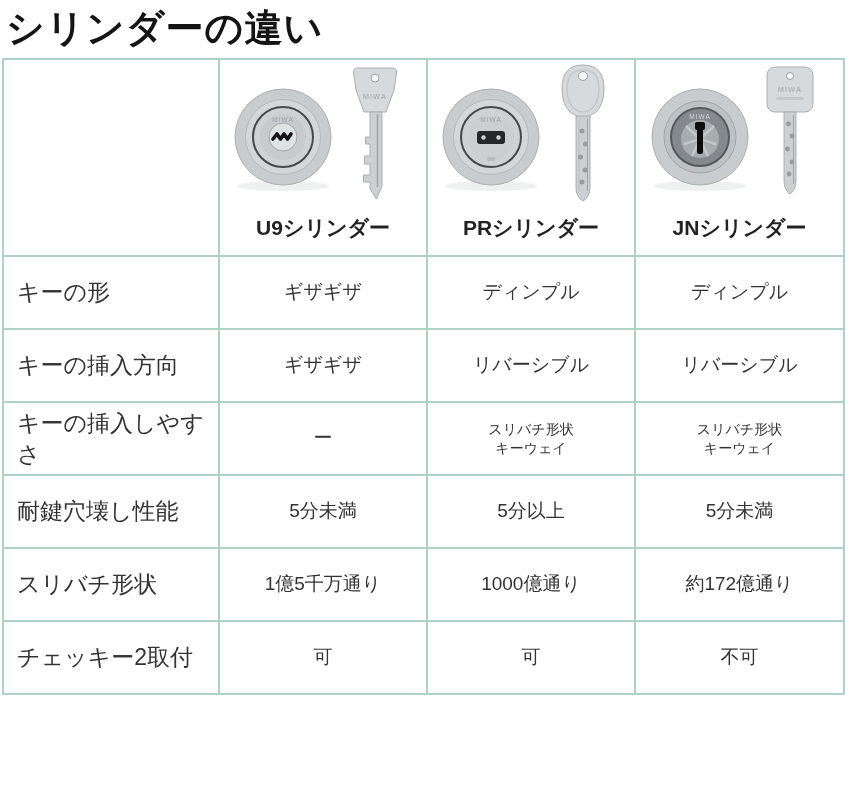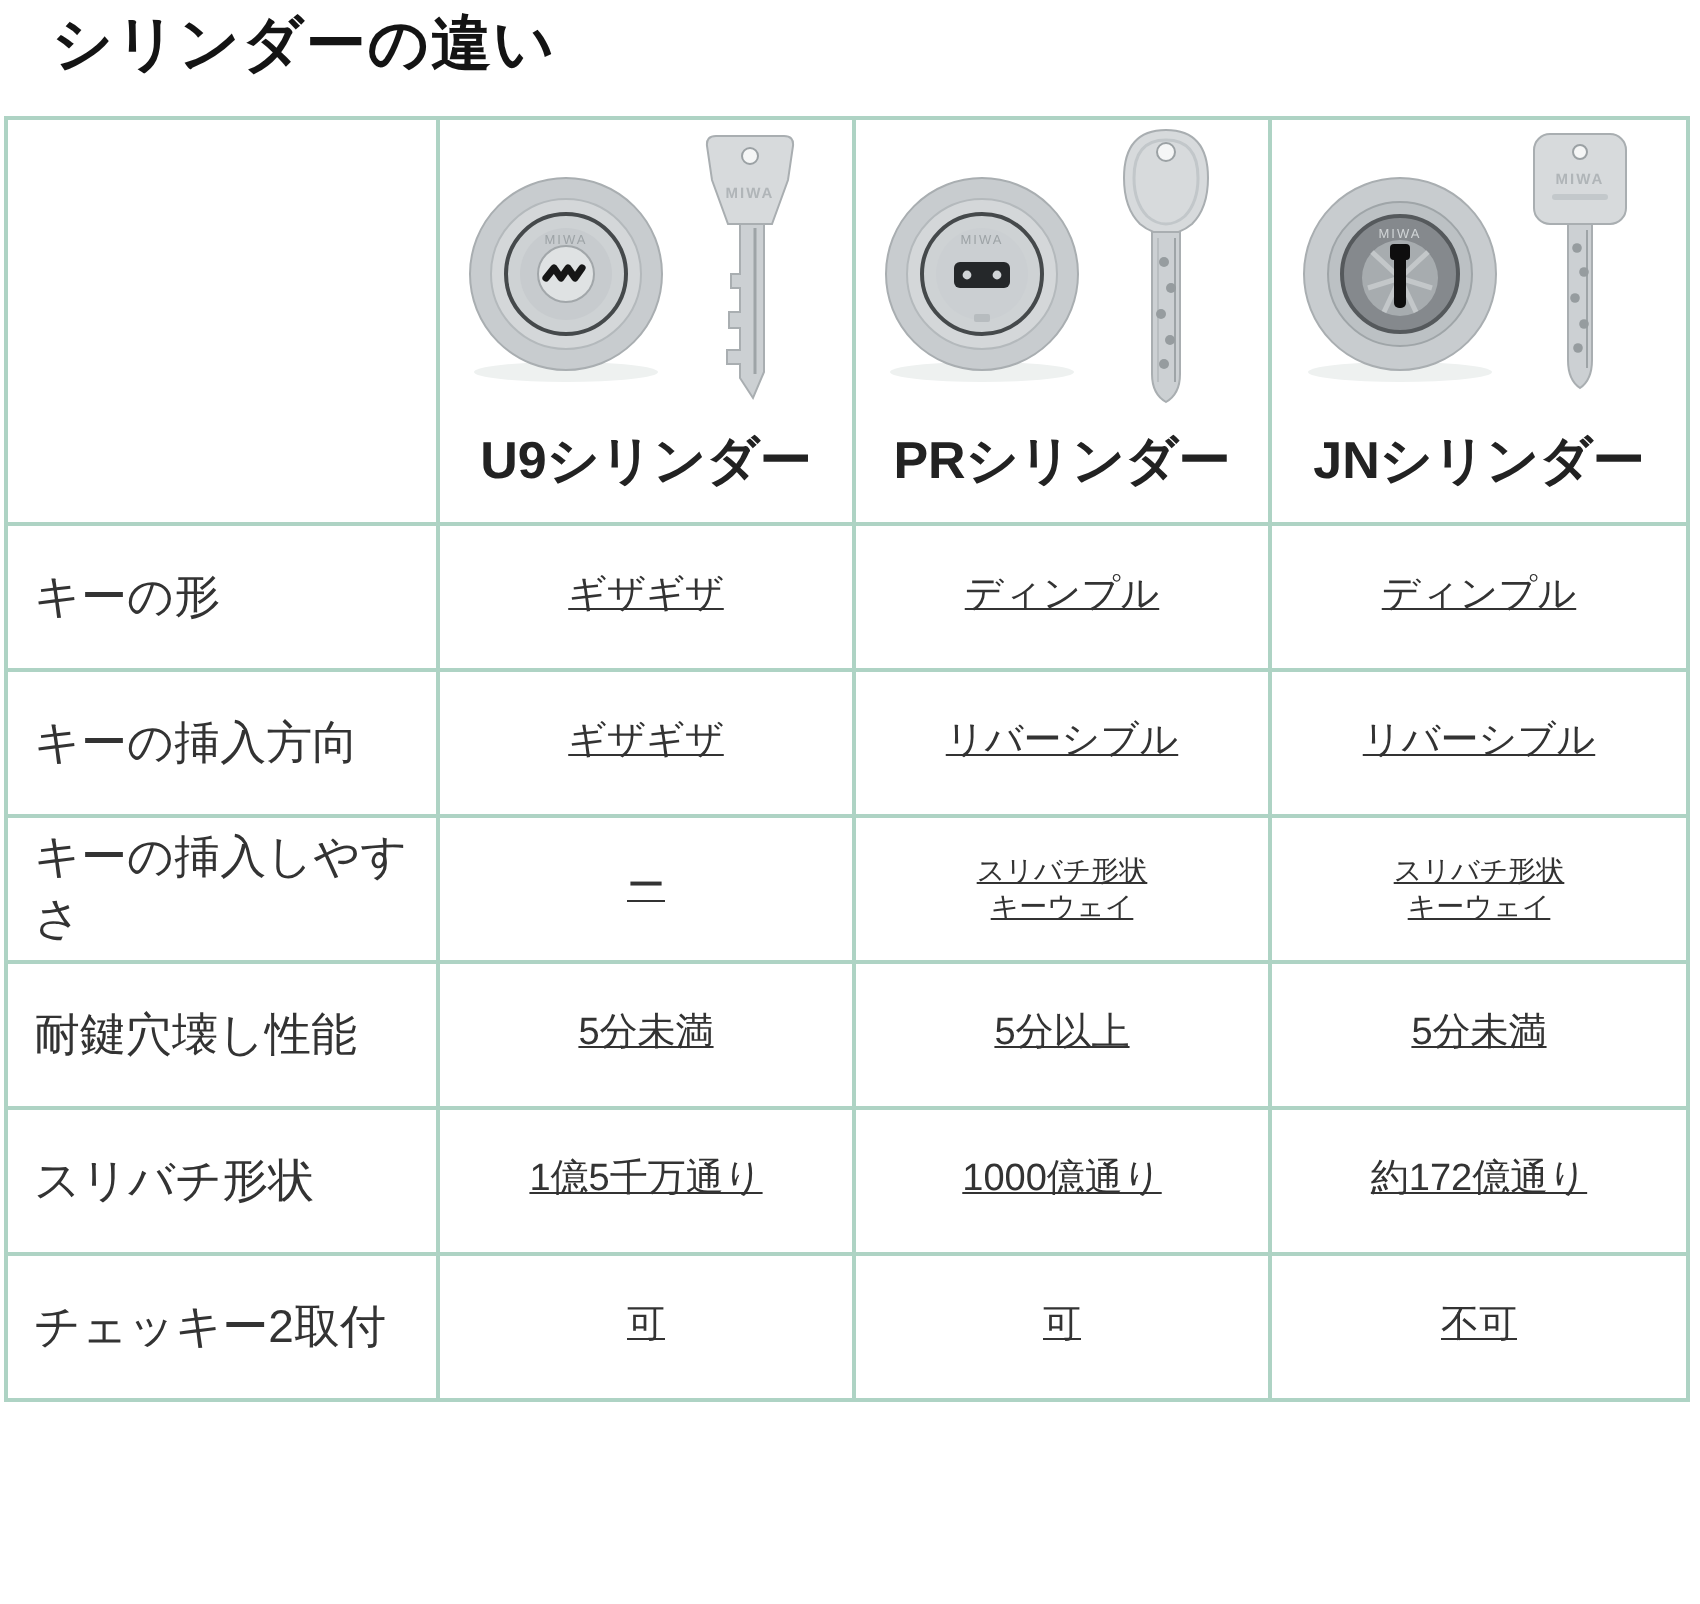--- a/index.html
+++ b/index.html
@@ -9,52 +9,52 @@
   }
   *{box-sizing:border-box;}
   html,body{margin:0;padding:0;background:#ffffff;}
   body{
     width:850px;height:802px;
     font-family:"Liberation Sans","DejaVu Sans",sans-serif;
     color:var(--text);
   }
   .page{position:relative;width:850px;height:802px;background:#ffffff;overflow:hidden;}
   .page-title{
-    position:absolute;left:26px;top:3px;margin:0;
-    font-size:30px;font-weight:700;letter-spacing:1px;
+    position:absolute;left:6px;top:3px;margin:0;
+    font-size:38px;font-weight:700;letter-spacing:1px;
     color:var(--title);line-height:1.35;
   }
   table.cmp{
     position:absolute;left:2px;top:58px;
     width:841px;border-collapse:collapse;table-layout:fixed;
     background:#ffffff;
   }
   table.cmp th,table.cmp td{
     border:2px solid var(--border);
     background:#ffffff;
     font-weight:400;
   }
   col.c0{width:216px;}
   col.c1{width:208px;}
   col.c2{width:208px;}
   col.c3{width:209px;}
   tr.header-row th{height:174px;vertical-align:bottom;padding:0 0 16px 0;}
   .photo{height:150px;display:flex;justify-content:center;align-items:center;margin:0 auto 6px auto;}
   .colname{
-    text-align:center;font-size:26px;font-weight:700;color:#222222;
+    text-align:center;font-size:21px;font-weight:700;color:#222222;
     line-height:1.1;
   }
   tbody tr{height:73px;}
   tbody th.rowlabel{
     text-align:left;padding:0 6px 0 13px;
     font-size:23px;color:var(--text);
   }
   tbody td.val{
     text-align:center;font-size:19px;color:var(--text);
-    white-space:pre-line;line-height:1.3;padding:2px;text-decoration:underline;
+    white-space:pre-line;line-height:1.3;padding:2px;
   }
   tbody td.val.two-line{font-size:14px;}
   svg text{font-family:"Liberation Sans","DejaVu Sans",sans-serif;}
 </style>
 </head>
 <body>
 
 <div class="page">
 
   <h1 class="page-title">シリンダーの違い</h1>

